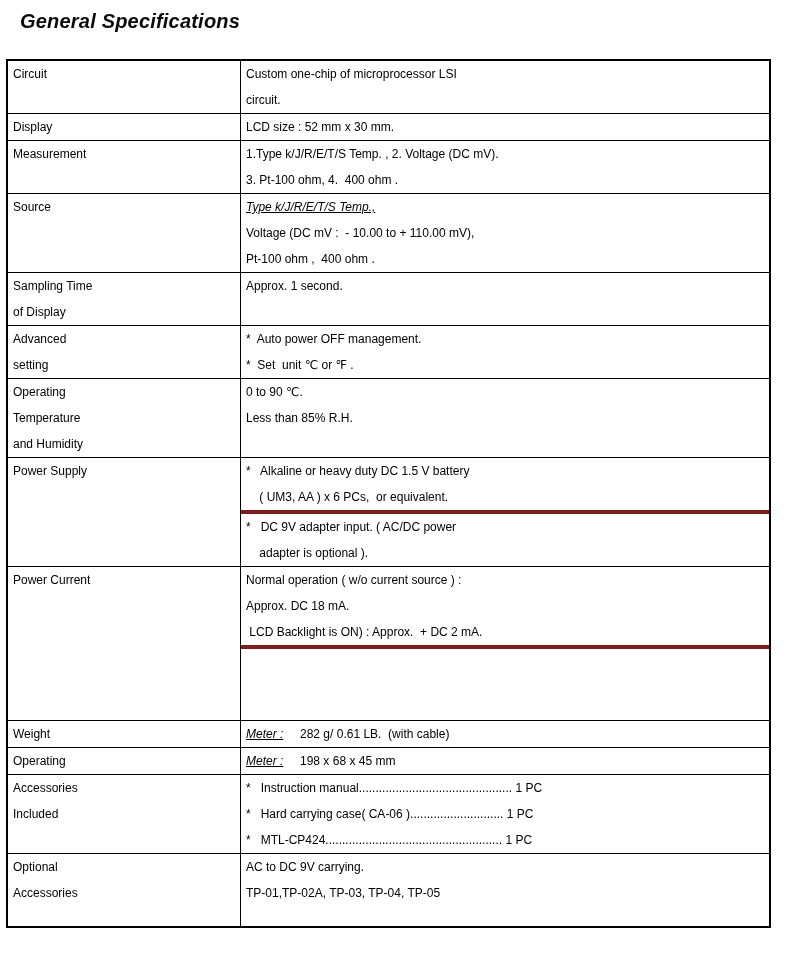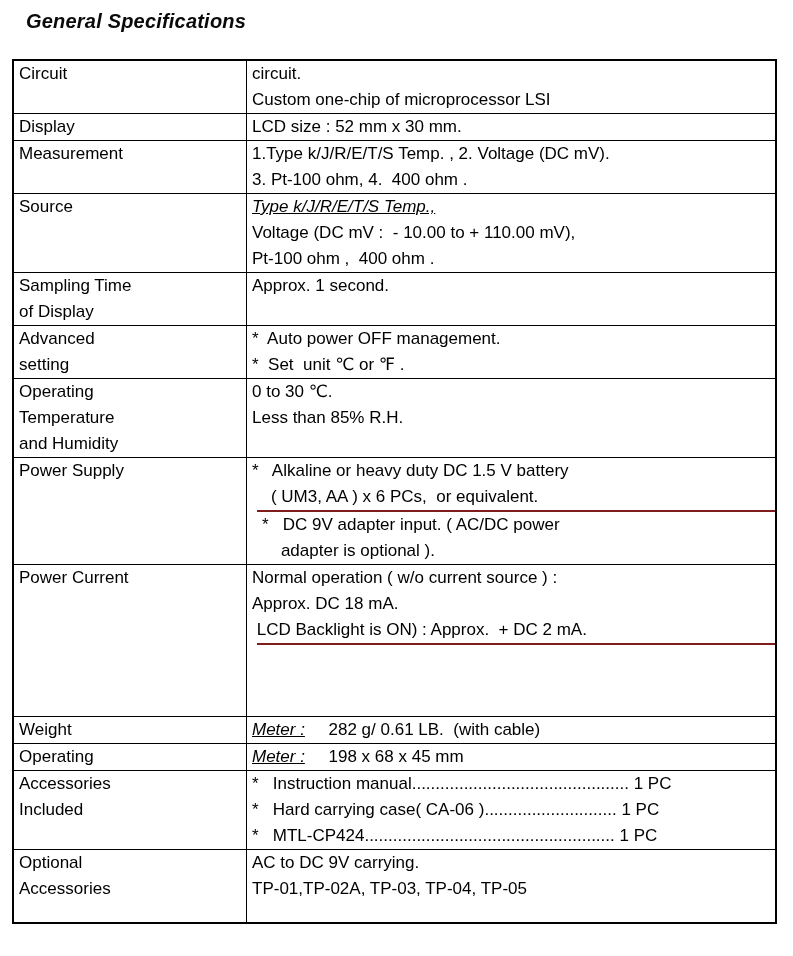--- a/index.html
+++ b/index.html
@@ -6,21 +6,21 @@
     margin: 0;
     padding: 0;
     background: #ffffff;
     color: #000000;
     font-family: "Liberation Sans", "DejaVu Sans", sans-serif;
   }
   .page {
     width: 793px;
     height: 956px;
     box-sizing: border-box;
-    padding: 8px 14px 10px 12px;
+    padding: 8px 14px 10px 6px;
     background: #ffffff;
     overflow: hidden;
   }
   .doc-title {
     font-size: 20px;
     font-weight: bold;
     font-style: italic;
     margin: 2px 0 0 14px;
     letter-spacing: 0.2px;
     color: #0a0a0a;
@@ -53,29 +53,28 @@
     flex: 1;
     display: flex;
     flex-direction: column;
     min-width: 0;
   }
   .subcell {
     padding: 0 4px 0 5px;
     flex: 0 0 auto;
   }
   .subcell + .subcell {
-    border-top: 2px solid #7f1d1d;
-    margin-left: 10px;
+    border-top: 4px solid #7f1d1d;
   }
   .subcell.empty {
     min-height: 71px;
     flex: 1 0 auto;
   }
   .line {
-    font-size: 17px;
+    font-size: 12px;
     line-height: 26px;
     white-space: pre;
     overflow: hidden;
   }
   .seg-italic {
     font-style: italic;
     text-decoration: underline;
   }
 </style>
 </head>
@@ -84,22 +83,22 @@
 <div class="page">
   <div class="doc-title">General Specifications</div>
 
   <div class="spec-table">
       <div class="spec-row">
         <div class="label-cell">
           <div class="line"><span class="">Circuit</span></div>
         </div>
         <div class="content-cell">
           <div class="subcell">
+            <div class="line"><span class="">Custom one-chip of microprocessor LSI</span></div>
             <div class="line"><span class="">circuit.</span></div>
-            <div class="line"><span class="">Custom one-chip of microprocessor LSI</span></div>
           </div>
         </div>
       </div>
       <div class="spec-row">
         <div class="label-cell">
           <div class="line"><span class="">Display</span></div>
         </div>
         <div class="content-cell">
           <div class="subcell">
             <div class="line"><span class="">LCD size : 52 mm x 30 mm.</span></div>
@@ -153,21 +152,21 @@
         </div>
       </div>
       <div class="spec-row">
         <div class="label-cell">
           <div class="line"><span class="">Operating</span></div>
           <div class="line"><span class="">Temperature</span></div>
           <div class="line"><span class="">and Humidity</span></div>
         </div>
         <div class="content-cell">
           <div class="subcell">
-            <div class="line"><span class="">0 to 30 ℃.</span></div>
+            <div class="line"><span class="">0 to 90 ℃.</span></div>
             <div class="line"><span class="">Less than 85% R.H.</span></div>
           </div>
         </div>
       </div>
       <div class="spec-row">
         <div class="label-cell">
           <div class="line"><span class="">Power Supply</span></div>
         </div>
         <div class="content-cell">
           <div class="subcell">

